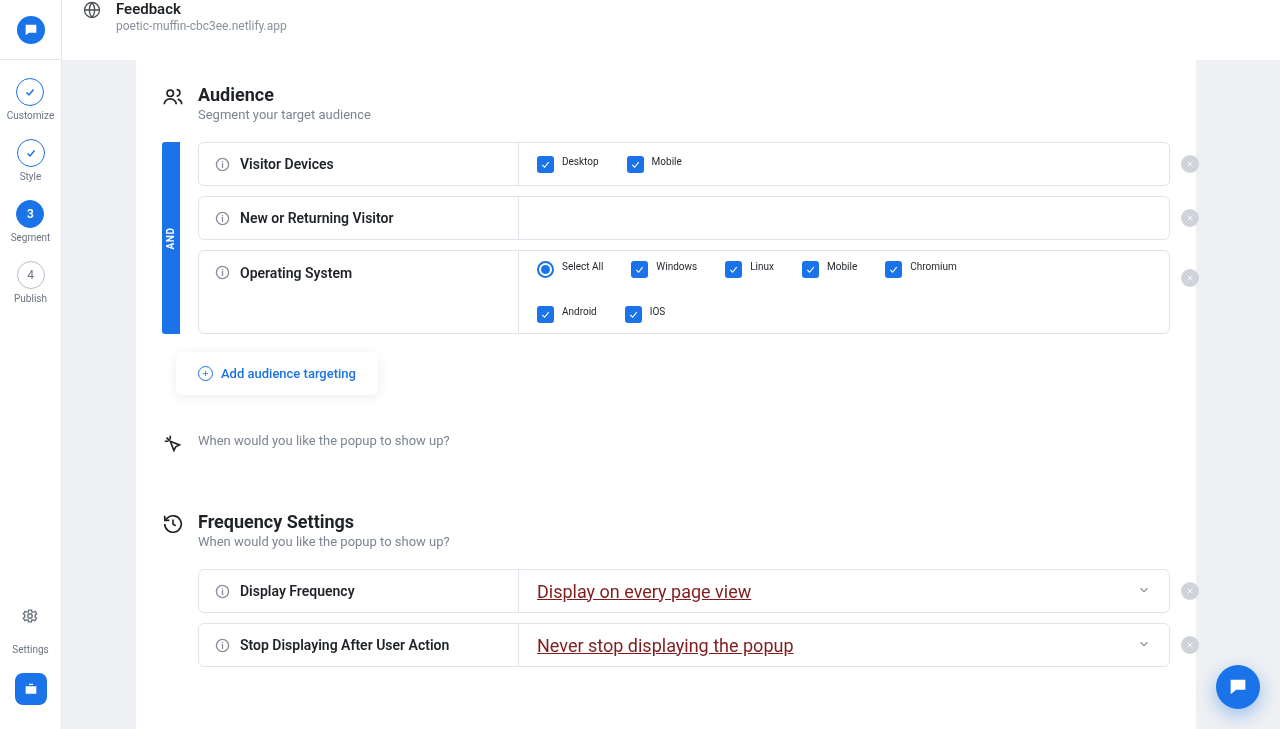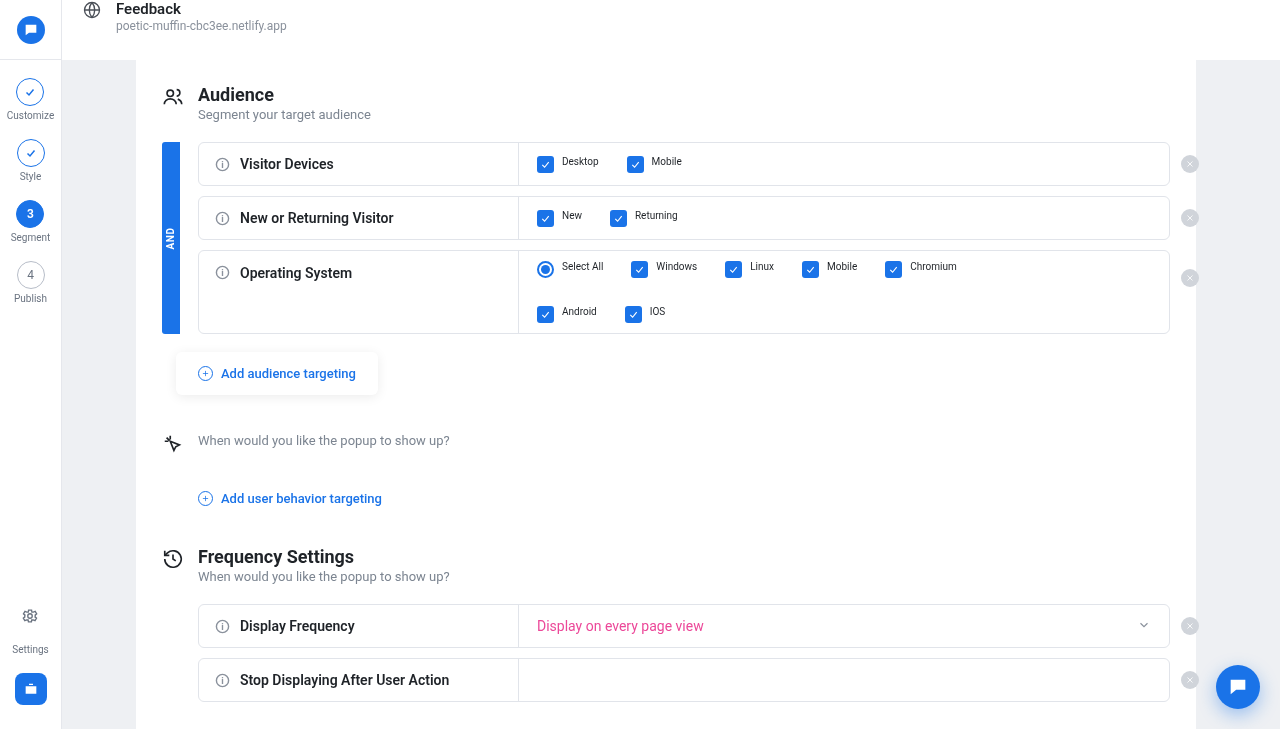--- a/index.html
+++ b/index.html
@@ -137,21 +137,21 @@
 .add-link.plain { box-shadow: none; padding: 8px 0 4px 36px; }
 .add-circle {
   width: 15px; height: 15px; border: 1.5px solid #1a73e8; border-radius: 50%;
   display: flex; align-items: center; justify-content: center;
 }
 .add-circle svg { stroke: #1a73e8; stroke-width: 2; }
 
 
 .freq-group { padding-left: 36px; }
 .select-row .cond-body { justify-content: space-between; }
-.select-text { font-size: 14px; color: #ec4899; }
+.select-text { font-size: 18px; color: #7f1d1d; text-decoration: underline; }
 .chev { color: #8a919c; }
 
 
 .chat-fab {
   position: fixed; right: 20px; bottom: 20px; width: 44px; height: 44px;
   border-radius: 50%; background: #1a73e8; display: flex; align-items: center; justify-content: center;
   cursor: pointer; box-shadow: 0 6px 18px rgba(26,115,232,0.4);
 }
 .chat-fab svg { fill: #fff; }
 </style>
@@ -282,38 +282,20 @@
           </div>
 
           <div class="cond-row">
             <div class="cond-label">
               <svg class="info-icon" viewBox="0 0 16 16">
                   <circle cx="8" cy="8" r="6.5"></circle>
                   <text x="8" y="11.5" text-anchor="middle">i</text>
                 </svg>
               <span>New or Returning Visitor</span>
             </div>
-            <div class="cond-body">
-              <label class="check">
-                <span class="box">
-                    <svg width="11" height="11" viewBox="0 0 24 24">
-                      <polyline points="5 13 10 18 19 7"></polyline>
-                    </svg>
-                  </span>
-                <span>New</span>
-              </label>
-              <label class="check">
-                <span class="box">
-                    <svg width="11" height="11" viewBox="0 0 24 24">
-                      <polyline points="5 13 10 18 19 7"></polyline>
-                    </svg>
-                  </span>
-                <span>Returning</span>
-              </label>
-            </div>
             <div class="remove-btn">
               <svg width="10" height="10" viewBox="0 0 24 24">
                   <line x1="6" y1="6" x2="18" y2="18"></line>
                   <line x1="18" y1="6" x2="6" y2="18"></line>
                 </svg>
             </div>
           </div>
 
           <div class="cond-row">
             <div class="cond-label na">
@@ -401,29 +383,20 @@
       <div class="section">
         <div class="section-head">
           <span class="section-head-icon">
             <svg width="22" height="22" viewBox="0 0 24 24" fill="none" stroke="currentColor" stroke-width="1.8">
               <path d="M9 3v4M3 9h4M5 5l3 3M9 9l10 4-4 2-2 4z"></path>
             </svg>
           </span>
           <div>
             <p>When would you like the popup to show up?</p>
           </div>
-        </div>
-        <div class="add-link plain">
-          <span class="add-circle">
-            <svg width="9" height="9" viewBox="0 0 24 24">
-                <line x1="12" y1="5" x2="12" y2="19"></line>
-                <line x1="5" y1="12" x2="19" y2="12"></line>
-              </svg>
-          </span>
-          <span>Add user behavior targeting</span>
         </div>
       </div>
 
       <div class="section">
         <div class="section-head">
           <span class="section-head-icon">
             <svg width="22" height="22" viewBox="0 0 24 24" fill="none" stroke="currentColor" stroke-width="1.8">
               <path d="M3 12a9 9 0 1 0 3-6.7L3 8"></path>
                 <polyline points="3 3 3 8 8 8"></polyline>
                 <polyline points="12 7 12 12 15 14"></polyline>
@@ -461,20 +434,28 @@
           </div>
 
           <div class="cond-row select-row">
             <div class="cond-label">
               <svg class="info-icon" viewBox="0 0 16 16">
                   <circle cx="8" cy="8" r="6.5"></circle>
                   <text x="8" y="11.5" text-anchor="middle">i</text>
                 </svg>
               <span>Stop Displaying After User Action</span>
             </div>
+            <div class="cond-body">
+              <span class="select-text">Never stop displaying the popup</span>
+              <span class="chev">
+                <svg width="14" height="14" viewBox="0 0 24 24" fill="none" stroke="currentColor" stroke-width="2">
+                    <polyline points="6 9 12 15 18 9"></polyline>
+                  </svg>
+              </span>
+            </div>
             <div class="remove-btn">
               <svg width="10" height="10" viewBox="0 0 24 24">
                   <line x1="6" y1="6" x2="18" y2="18"></line>
                   <line x1="18" y1="6" x2="6" y2="18"></line>
                 </svg>
             </div>
           </div>
         </div>
       </div>
 

